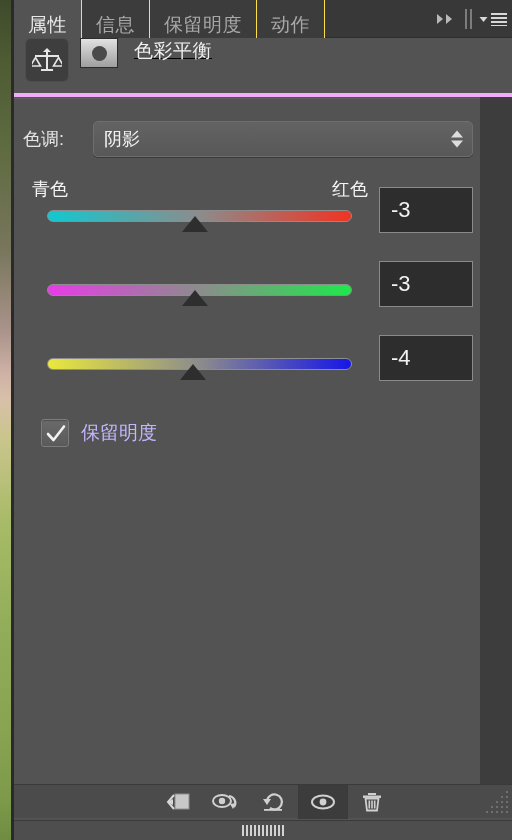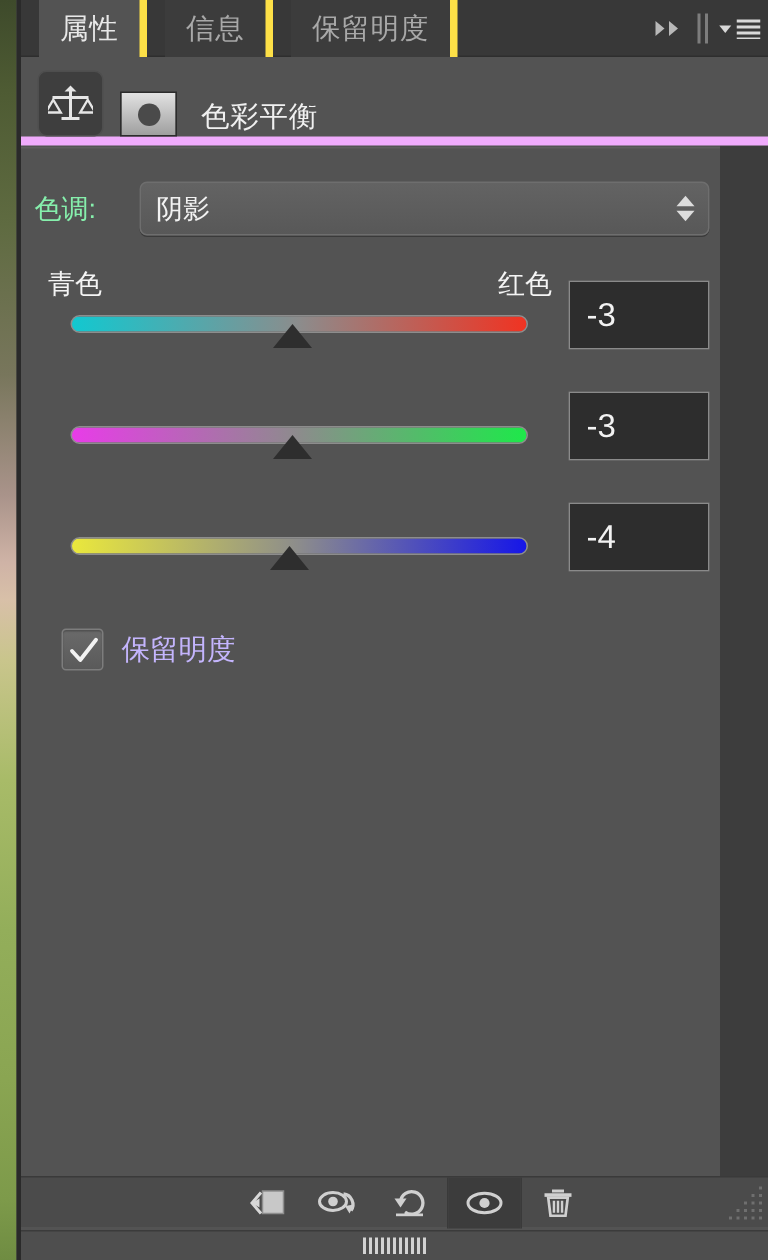--- a/index.html
+++ b/index.html
@@ -64,31 +64,30 @@
   }
   .tabs {
     position: absolute;
     left: 0; top: 0;
     height: 38px;
     display: flex;
     align-items: stretch;
   }
   .tab {
     display: flex;
-    align-items: center;
+    align-items: flex-end;
     justify-content: center;
     padding: 0 14px;
     height: 38px;
     font-size: 19px;
     color: #a8a8a8;
     background: #3c3c3c;
-    border-right: 5px solid #fde047;
+    border-right: 1px solid #fde047;
     letter-spacing: 0.5px;
     cursor: default;
-    margin-left: 12px;
   }
   .tab.active {
     background: #535353;
     color: #e8e8e8;
   }
 
   .tabbar-right {
     position: absolute;
     right: 4px; top: 0;
     height: 38px;
@@ -117,23 +116,24 @@
     cursor: pointer;
   }
 
   
   .adj-header {
     position: absolute;
     left: 14px; top: 38px;
     width: 498px; height: 59px;
     background: #535353;
     display: flex;
-    align-items: flex-end;
+    align-items: flex-start;
     padding-left: 11px;
-    border-bottom: 6px solid #f0abfc;
+    border-bottom: 4px solid #f0abfc;
+    text-decoration: underline;
   }
   .adj-icon-box {
     width: 44px; height: 44px;
     border-radius: 6px;
     background: #3e3e3e;
     border: 1px solid #4e4e4e;
     display: flex; align-items: center; justify-content: center;
     cursor: pointer;
   }
   .mask-thumb {
@@ -168,21 +168,21 @@
   
   .tone-row {
     position: absolute;
     left: 9px; top: 23px;
     width: 450px; height: 34px;
     display: flex;
     align-items: center;
   }
   .tone-label {
     font-size: 18px;
-    color: #86efac;
+    color: #e5e5e5;
     width: 70px;
   }
   .tone-select {
     position: relative;
     flex: 1;
     height: 34px;
     border-radius: 5px;
     background: linear-gradient(to bottom, #636363, #585858);
     border: 1px solid #6e6e6e;
     box-shadow: 0 1px 0 rgba(0,0,0,.3);
@@ -357,20 +357,23 @@
   <div class="tabbar">
     <div class="tabs">
       <div class="tab active">
         <span>属性</span>
       </div>
       <div class="tab">
         <span>信息</span>
       </div>
       <div class="tab">
         <span>保留明度</span>
+      </div>
+      <div class="tab">
+        <span>动作</span>
       </div>
     </div>
 
     <div class="tabbar-right">
       <div class="icon-collapse">
         <svg width="22" height="14" viewBox="0 0 22 14">
           <path d="M2 2 L8 7 L2 12 Z" fill="#b8b8b8"></path>
           <path d="M11 2 L17 7 L11 12 Z" fill="#b8b8b8"></path>
         </svg>
       </div>

